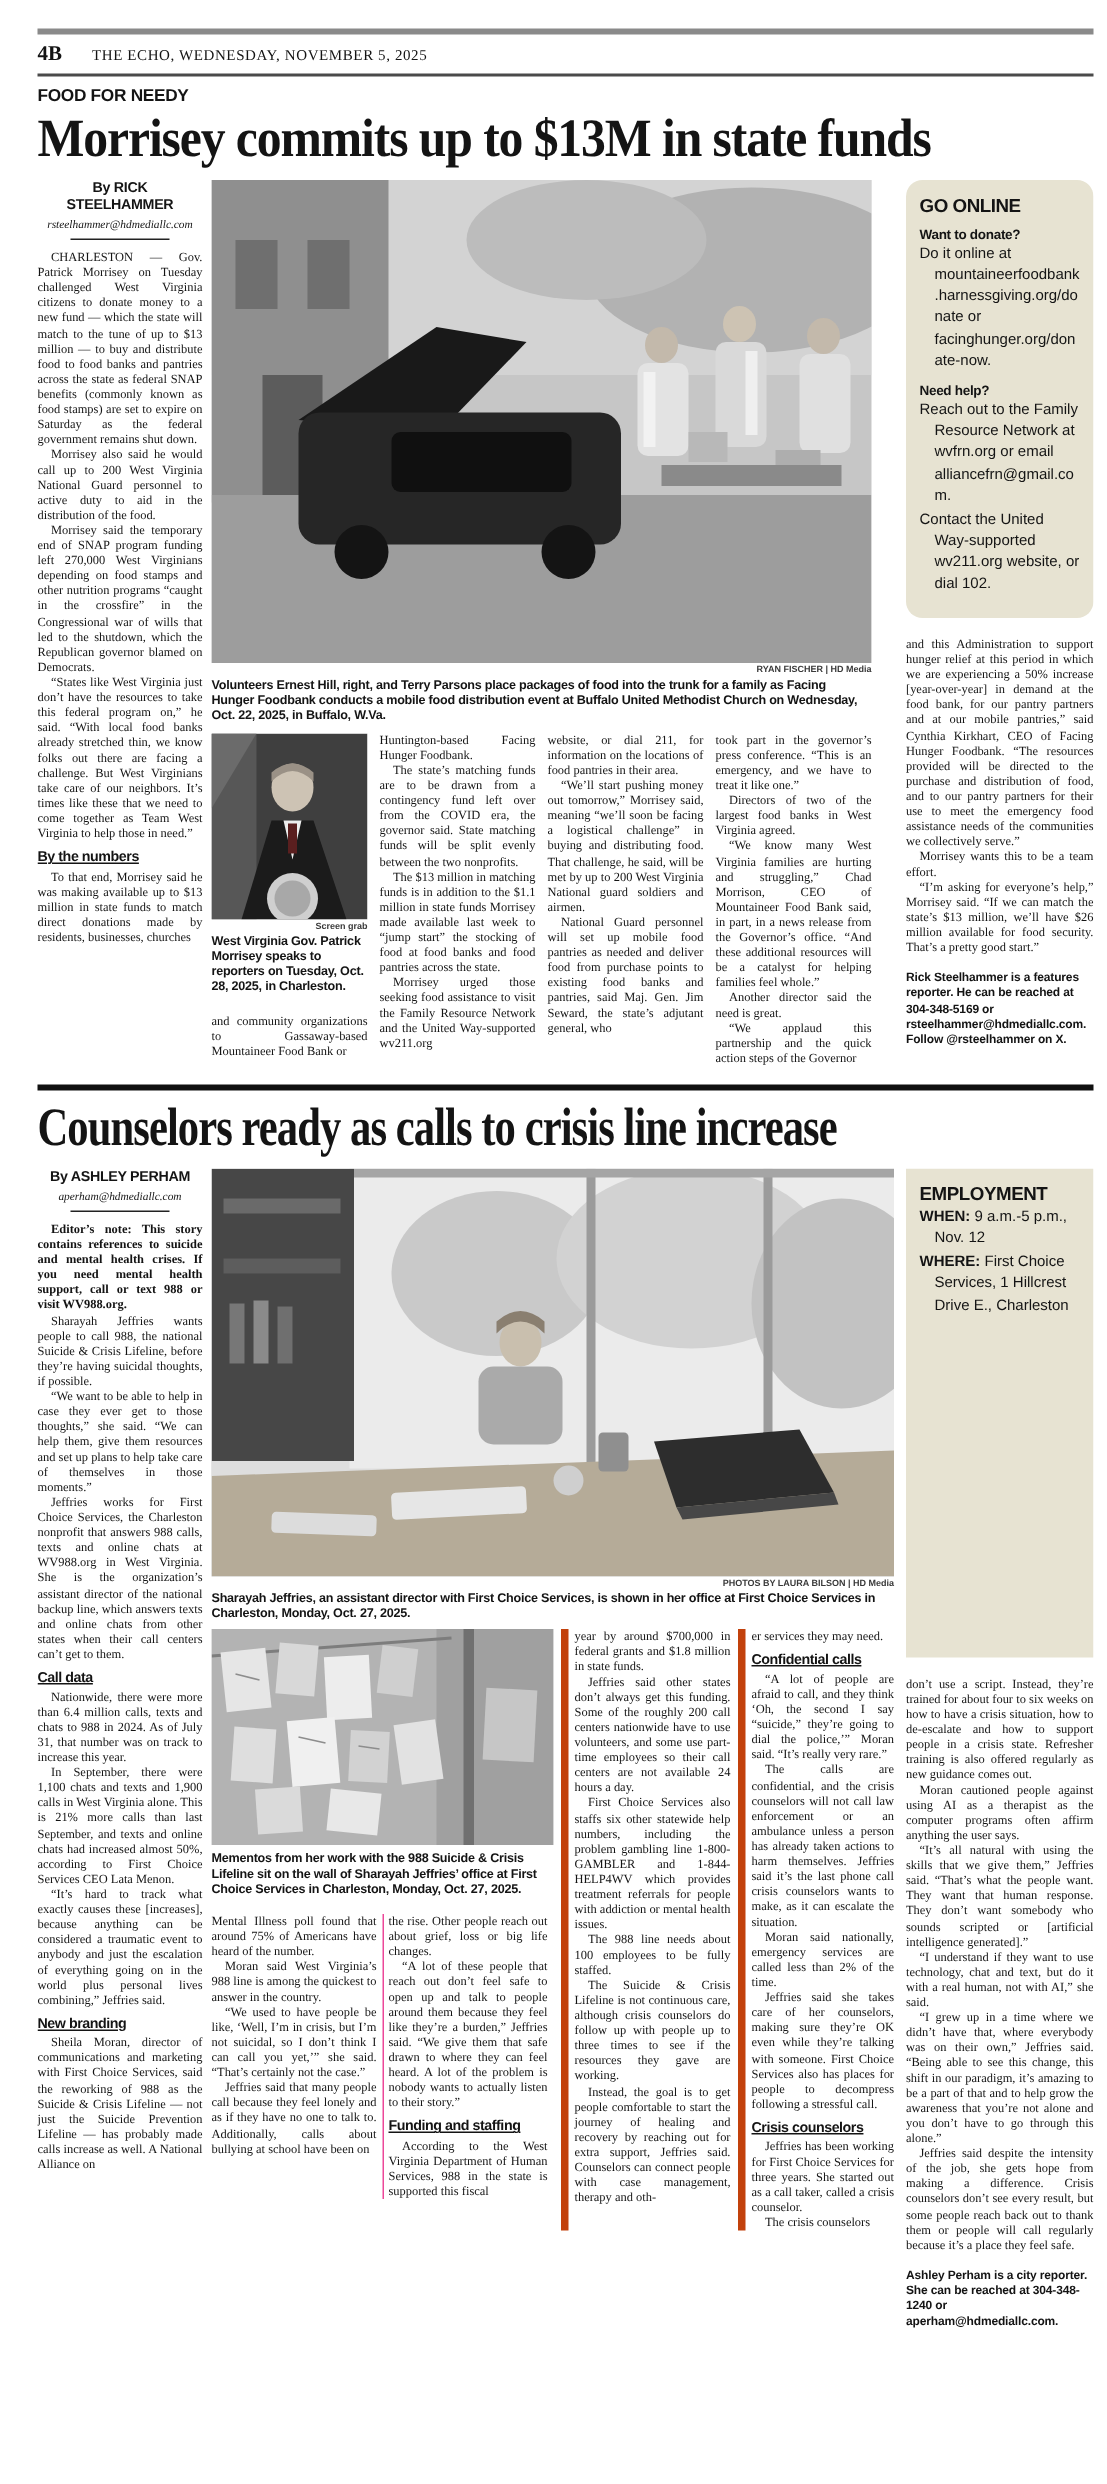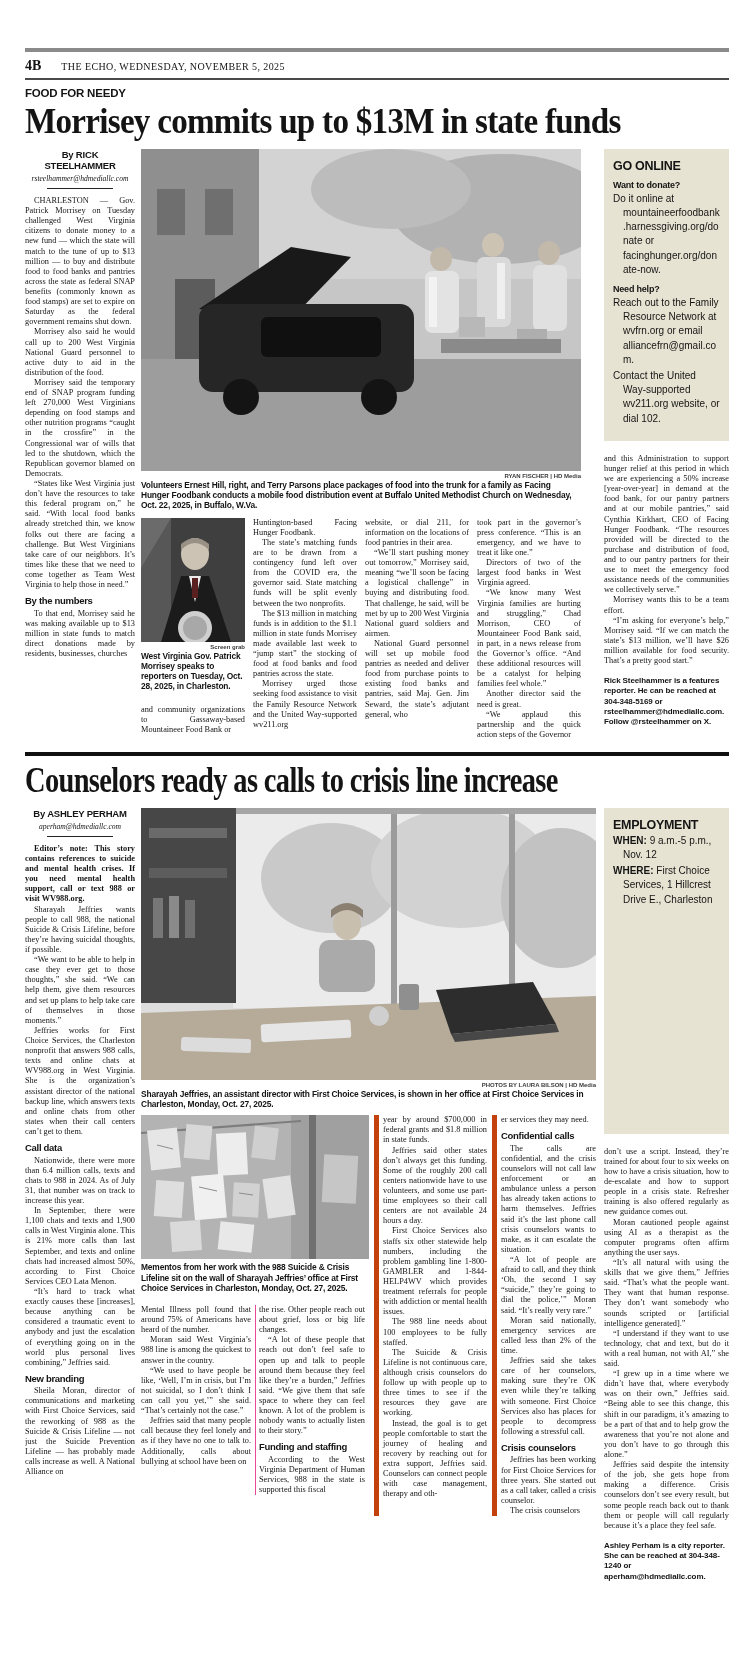--- a/index.html
+++ b/index.html
@@ -4,21 +4,21 @@
 <style>
   * { margin:0; padding:0; box-sizing:border-box; }
   html,body { background:#ffffff; }
   body {
     width:738px; height:1656px; overflow:hidden;
     font-family:"Liberation Serif", serif; color:#141414;
   }
   .page { width:738px; height:1656px; padding:0 9px 0 25px; overflow:hidden; }
 
   
-  .header { margin-top:48px; }
+  .header { margin-top:19px; }
   .rule-top { height:4px; background:#8a8a8a; margin-bottom:5px; width:704px; }
   .header-row { display:flex; align-items:baseline; gap:20px; padding:1px 2px 4px 0; border-bottom:2px solid #4a4a4a; width:704px; }
   .page-num { font-size:14px; font-weight:bold; }
   .masthead { font-size:10px; letter-spacing:.4px; }
 
   
   .kicker { margin-top:7px; font-family:"Liberation Sans",sans-serif; font-weight:bold; font-size:11.5px; letter-spacing:-.2px; }
   .headline { font-weight:bold; letter-spacing:-.8px; white-space:nowrap; line-height:1.08; margin:3px 0 8px; }
   .headline1 { font-size:36px; width:110%; transform:scaleX(.92); transform-origin:0 50%; }
   .headline2 { font-size:36px; width:130%; transform:scaleX(.79); transform-origin:0 50%; margin-top:4px; }
@@ -40,21 +40,21 @@
   .byline-email { font-style:italic; font-size:7.6px; margin-top:2px; }
   .byline-rule { width:66px; height:1px; background:#222; margin:5px auto 7px; }
 
   
   .bodytext { font-size:8.3px; line-height:1.22; text-align:justify;
               hyphens:auto; -webkit-hyphens:auto; }
   .bodytext p { text-indent:9px; }
   .bodytext p.flush { text-indent:0; }
   .bodytext p.note { font-weight:bold; }
   .bodytext p.subhead { font-family:"Liberation Sans",sans-serif; font-weight:bold; font-size:9.5px;
-              letter-spacing:-.3px; margin:6px 0 2px; text-indent:0; text-align:left; line-height:1.1; }
+              letter-spacing:-.3px; margin:6px 0 2px; text-indent:0; text-align:left; line-height:1.1;text-decoration:underline; }
   .bodytext p.tagline { font-family:"Liberation Sans",sans-serif; font-weight:bold; font-size:8px;
               line-height:1.28; margin-top:10px; text-indent:0; text-align:left; letter-spacing:-.1px; }
 
   
   .photo { background:#cfcfcf; overflow:hidden; }
   .photo svg { display:block; width:100%; height:100%; }
   .photo-food { width:440px; height:322px; }
   .photo-morrisey { width:100%; height:124px; }
   .photo-office { width:455px; height:272px; }
   .photo-mementos { width:100%; height:144px; }
@@ -73,21 +73,21 @@
   .mem-cols { display:flex; margin-top:12px; }
   .mem-cols .subcol { width:110px; flex:none; }
   .mem-cols .subcol + .subcol { margin-left:4px; border-left:1px solid #ec4899; padding-left:3px; }
   .a2-subrow > .subcol { flex:none; margin-left:5px; border-left:5px solid #c2410c; padding-left:4px; }
   .w110 { width:113px; }
   .w101 { width:104px; }
   .caption-mem { margin-top:3px; }
 
   
   .infobox { background:#e7e3d2; padding:10px 9px 12px; font-family:"Liberation Sans",sans-serif; }
-  .box-go { min-height:292px; }
+  .box-go { min-height:292px;border-radius:11px; }
   .box-emp { min-height:326px; }
   .box-title { font-weight:bold; font-size:12.5px; letter-spacing:-.3px; margin-bottom:2px; }
   .infobox p.box-head { font-weight:bold; font-size:9px; margin-top:7px; letter-spacing:-.2px; }
   .infobox p.box-item { font-size:10px; line-height:1.42; padding-left:10px; text-indent:-10px;
                         margin-top:2px; overflow-wrap:anywhere; }
   .rail-text { margin-top:13px; }
 
   
   .article-divider { height:4px; background:#101010; margin:7px 0 5px; width:704px; }
 </style>
@@ -307,39 +307,39 @@
             <div class="caption caption-mem">Mementos from her work with the 988 Suicide &amp; Crisis Lifeline sit on the wall of Sharayah Jeffries’ office at First Choice Services in Charleston, Monday, Oct. 27, 2025.</div>
             <div class="mem-cols">
               <div class="subcol bodytext">
                   <p class="flush">Mental Illness poll found that around 75% of Americans have heard of the number.</p>
                   <p class="para">Moran said West Virginia’s 988 line is among the quickest to answer in the country.</p>
                   <p class="para">“We used to have people be like, ‘Well, I’m in crisis, but I’m not suicidal, so I don’t think I can call you yet,’” she said. “That’s certainly not the case.”</p>
                   <p class="para">Jeffries said that many people call because they feel lonely and as if they have no one to talk to. Additionally, calls about bullying at school have been on</p>
                 </div>
               <div class="subcol bodytext">
                   <p class="flush">the rise. Other people reach out about grief, loss or big life changes.</p>
-                  <p class="para">“A lot of these people that reach out don’t feel safe to open up and talk to people around them because they feel like they’re a burden,” Jeffries said. “We give them that safe space to where they can feel known. A lot of the problem is nobody wants to actually listen to their story.”</p>
+                  <p class="para">“A lot of these people that reach out don’t feel safe to open up and talk to people around them because they feel like they’re a burden,” Jeffries said. “We give them that safe drawn to where they can feel heard. A lot of the problem is nobody wants to actually listen to their story.”</p>
                   <p class="subhead">Funding and staffing</p>
                   <p class="para">According to the West Virginia Department of Human Services, 988 in the state is supported this fiscal</p>
                 </div>
             </div>
           </div>
           <div class="subcol w110 bodytext">
               <p class="flush">year by around $700,000 in federal grants and $1.8 million in state funds.</p>
               <p class="para">Jeffries said other states don’t always get this funding. Some of the roughly 200 call centers nationwide have to use volunteers, and some use part-time employees so their call centers are not available 24 hours a day.</p>
               <p class="para">First Choice Services also staffs six other statewide help numbers, including the problem gambling line 1-800-GAMBLER and 1-844-HELP4WV which provides treatment referrals for people with addiction or mental health issues.</p>
               <p class="para">The 988 line needs about 100 employees to be fully staffed.</p>
               <p class="para">The Suicide &amp; Crisis Lifeline is not continuous care, although crisis counselors do follow up with people up to three times to see if the resources they gave are working.</p>
               <p class="para">Instead, the goal is to get people comfortable to start the journey of healing and recovery by reaching out for extra support, Jeffries said. Counselors can connect people with case management, therapy and oth-</p>
             </div>
           <div class="subcol w101 bodytext">
               <p class="flush">er services they may need.</p>
               <p class="subhead">Confidential calls</p>
+              <p class="para">“A lot of people are afraid to call, and they think ‘Oh, the second I say “suicide,” they’re going to dial the police,’” Moran said. “It’s really very rare.”</p>
               <p class="para">The calls are confidential, and the crisis counselors will not call law enforcement or an ambulance unless a person has already taken actions to harm themselves. Jeffries said it’s the last phone call crisis counselors wants to make, as it can escalate the situation.</p>
-              <p class="para">“A lot of people are afraid to call, and they think ‘Oh, the second I say “suicide,” they’re going to dial the police,’” Moran said. “It’s really very rare.”</p>
               <p class="para">Moran said nationally, emergency services are called less than 2% of the time.</p>
               <p class="para">Jeffries said she takes care of her counselors, making sure they’re OK even while they’re talking with someone. First Choice Services also has places for people to decompress following a stressful call.</p>
               <p class="subhead">Crisis counselors</p>
               <p class="para">Jeffries has been working for First Choice Services for three years. She started out as a call taker, called a crisis counselor.</p>
               <p class="para">The crisis counselors</p>
             </div>
         </div>
       </div>
 
       <div class="colR">

